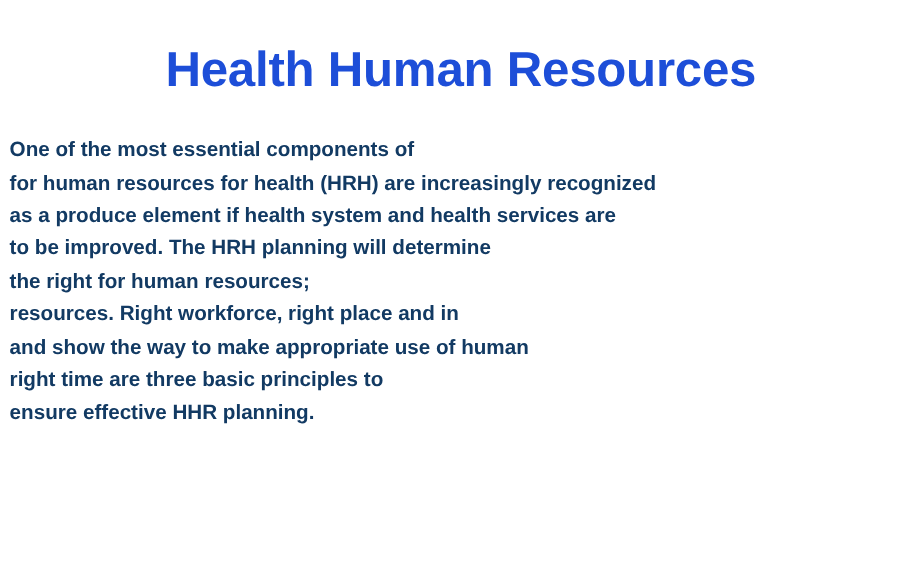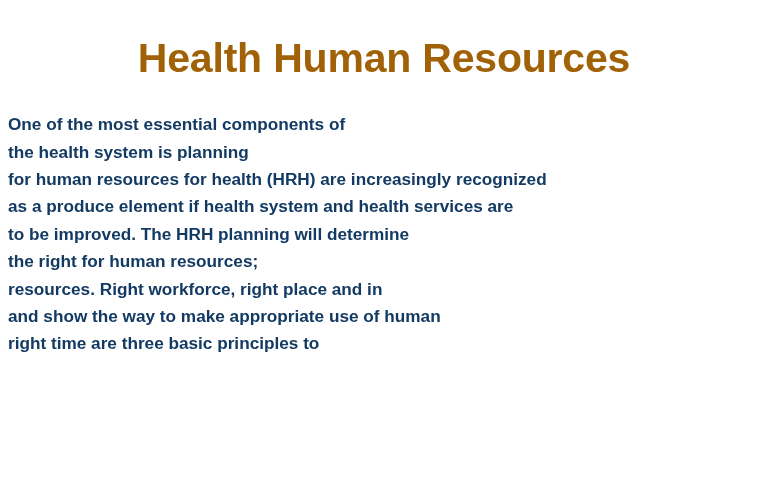--- a/index.html
+++ b/index.html
@@ -20,21 +20,21 @@
     box-sizing: border-box;
     background: #ffffff;
     display: flex;
     flex-direction: column;
     align-items: center;
   }
   .slide-title {
     margin-top: 36px;
     font-size: 41px;
     font-weight: bold;
-    color: #a16207;
+    color: #1d4ed8;
     letter-spacing: -0.2px;
     line-height: 1.1;
     text-align: center;
     white-space: nowrap;
   }
   .body-block {
     margin-top: 30px;
     width: 752px;
     text-align: left;
     color: #123a63;
@@ -49,23 +49,23 @@
 </style>
 </head>
 <body>
 
 <div class="slide">
 
   <div class="slide-title">Health Human Resources</div>
 
   <div class="body-block">
     <span class="body-line">One of the most essential components of</span>
-    <span class="body-line">the health system is planning</span>
     <span class="body-line">for human resources for health (HRH) are increasingly recognized</span>
     <span class="body-line">as a produce element if health system and health services are</span>
     <span class="body-line">to be improved. The HRH planning will determine</span>
     <span class="body-line">the right for human resources;</span>
     <span class="body-line">resources. Right workforce, right place and in</span>
     <span class="body-line">and show the way to make appropriate use of human</span>
     <span class="body-line">right time are three basic principles to</span>
+    <span class="body-line">ensure effective HHR planning.</span>
   </div>
 
 </div>
 
 </body></html>

